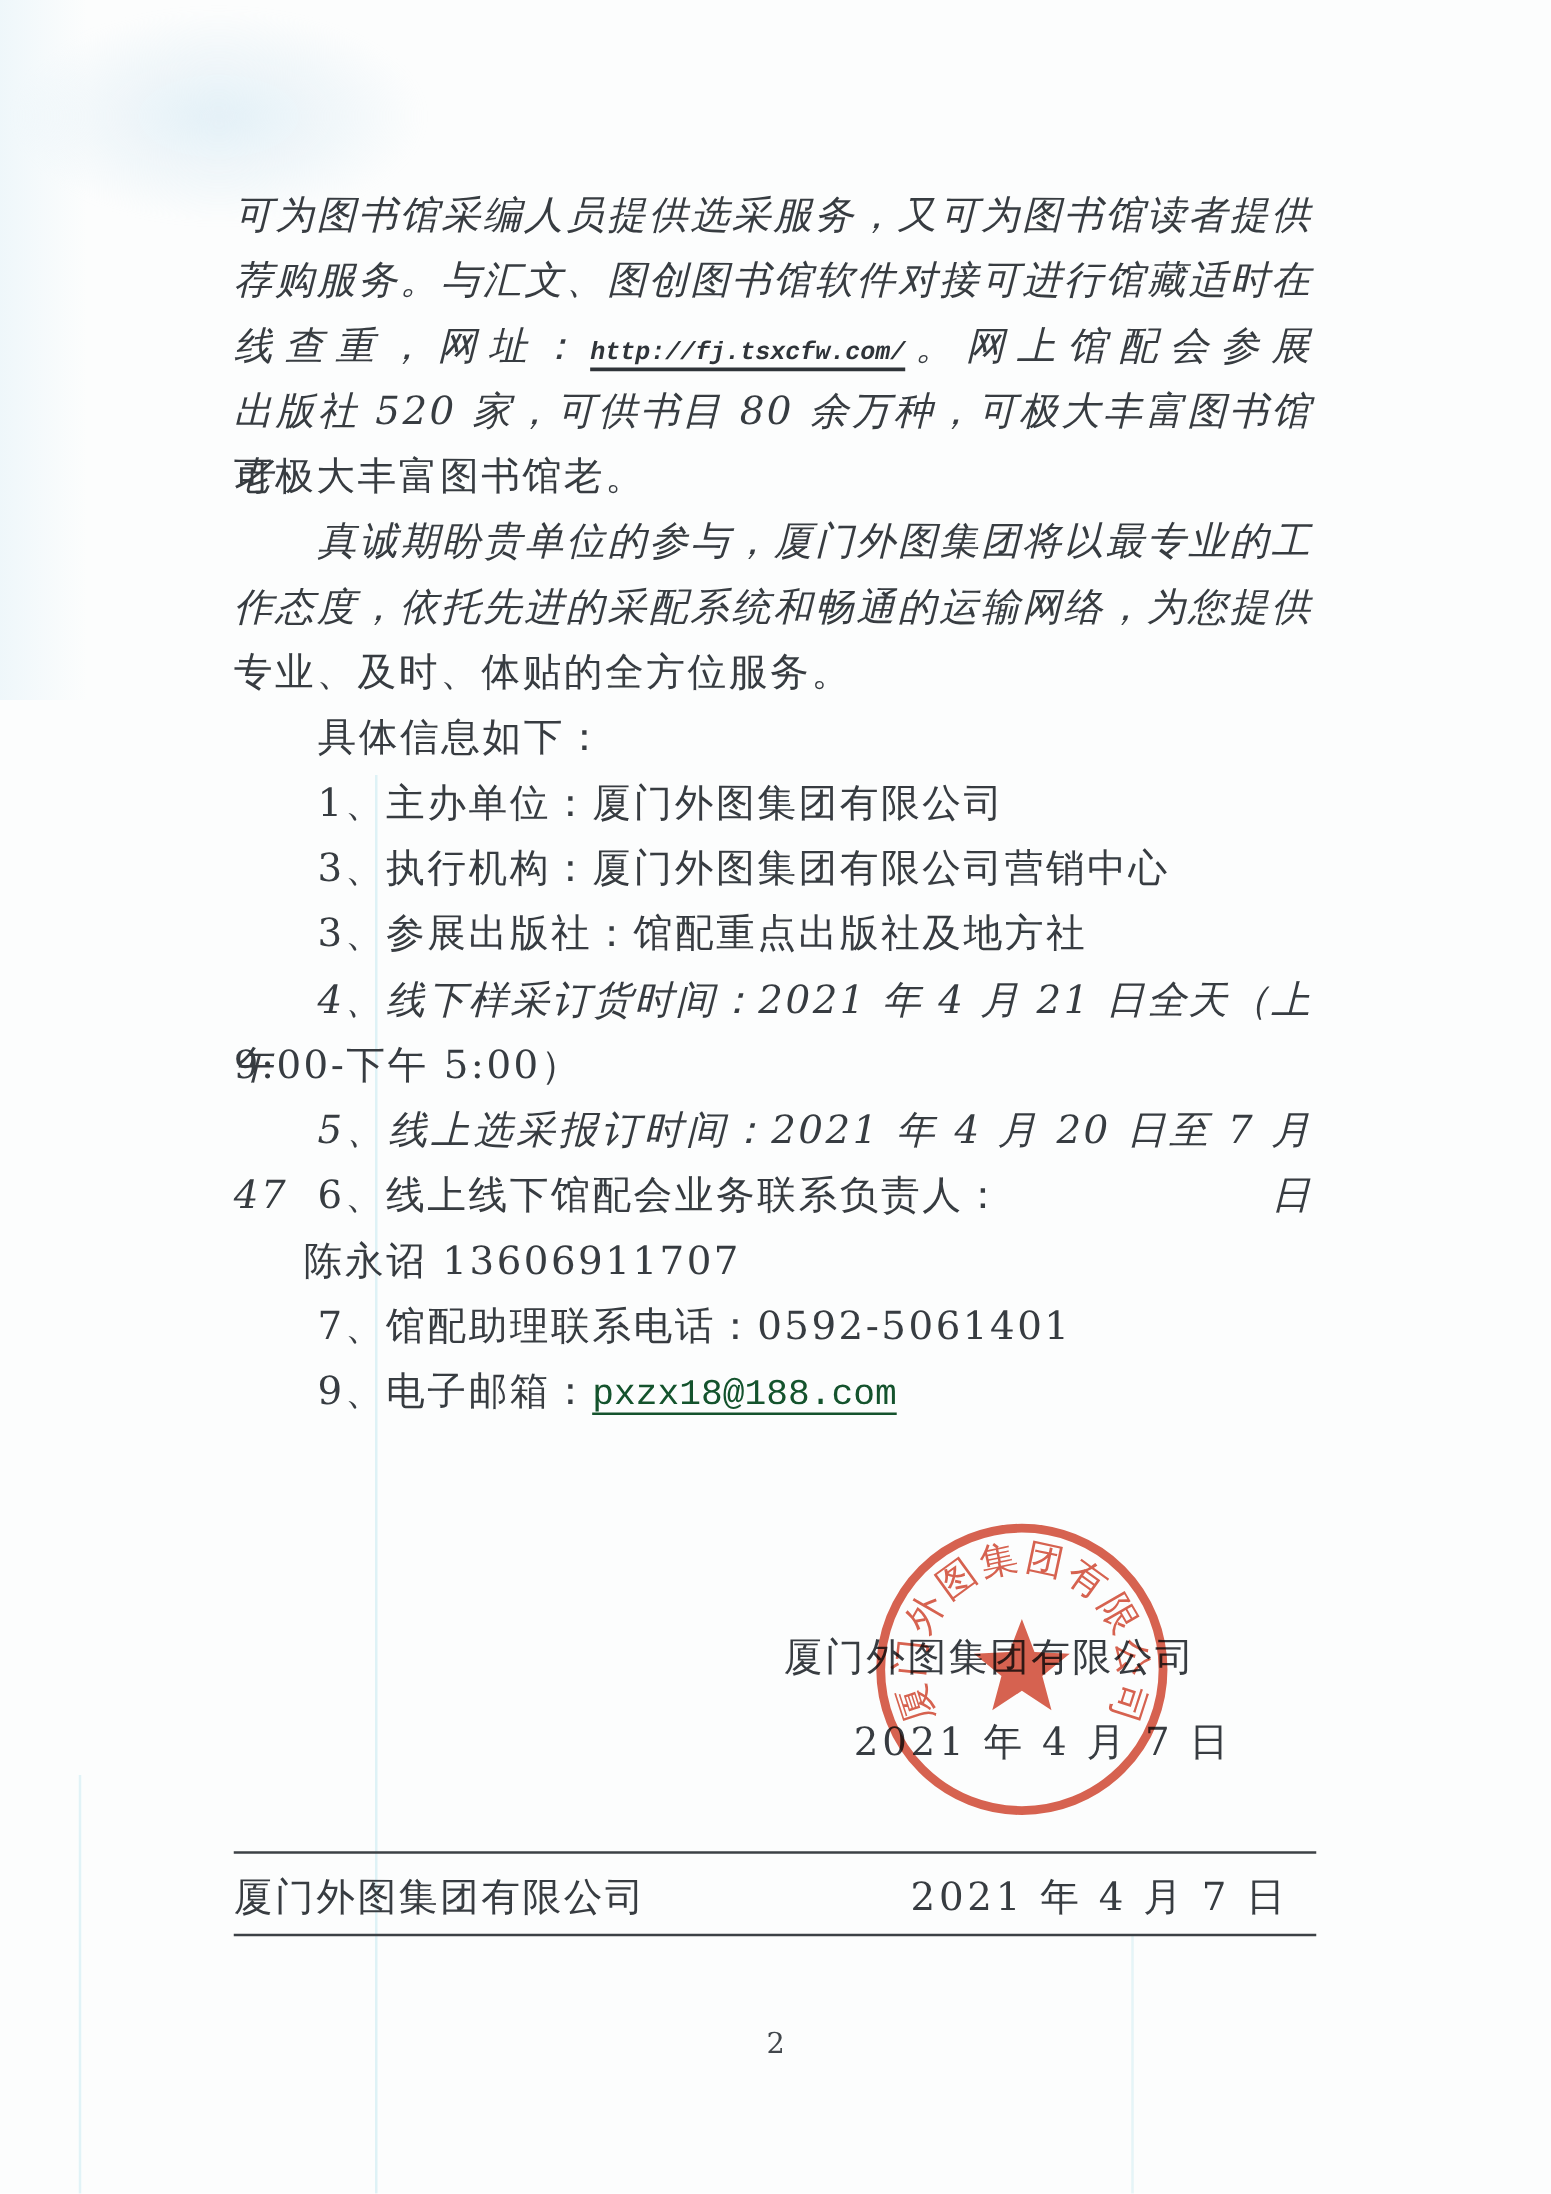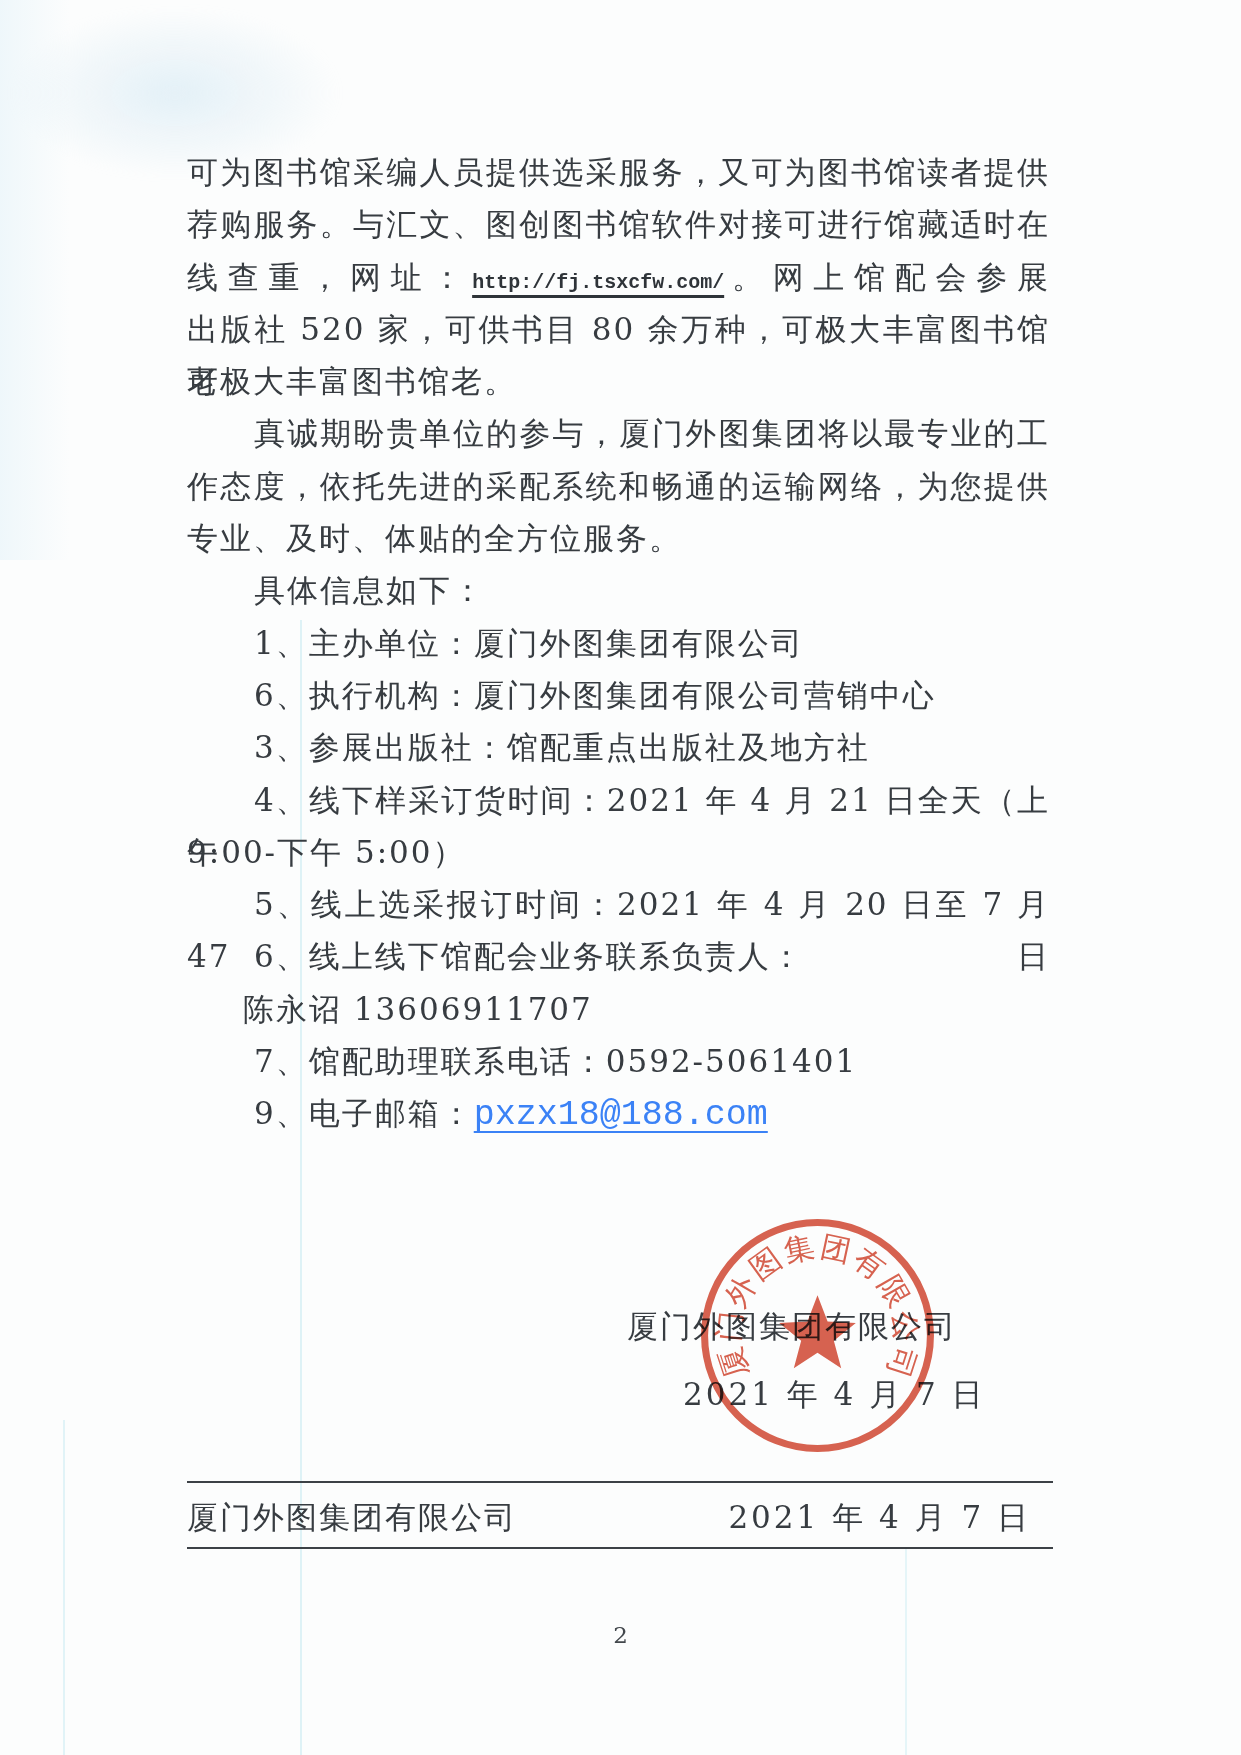--- a/index.html
+++ b/index.html
@@ -28,41 +28,42 @@
   .line{
     height:52.3px;line-height:52.3px;
     letter-spacing:2px;
     white-space:nowrap;
   }
   .j{
     text-align:justify;
     text-justify:inter-character;
     text-align-last:justify;
     white-space:normal;
+    font-style:italic;
   }
   .indent{text-indent:67px;}
   .indent-sm{text-indent:56px;}
   .url{
     font-family:"Liberation Mono","DejaVu Sans Mono",monospace;
     font-weight:bold;
     font-size:20px;
     letter-spacing:0;
     text-decoration:underline;
     text-underline-offset:7px;
     text-decoration-thickness:2.5px;
     color:#2f3439;
   }
   .email{
     font-family:"Liberation Mono","DejaVu Sans Mono",monospace;
-    font-size:35px;
+    font-size:29px;
     letter-spacing:0;
     text-decoration:underline;
     text-underline-offset:7px;
     text-decoration-thickness:2px;
-    color:#3b82f6;
+    color:#14532d;
   }
   .sig-company{
     position:absolute;left:627px;top:1306px;
     font-size:31px;letter-spacing:2px;line-height:40px;
   }
   .sig-date{
     position:absolute;left:683px;top:1374px;
     font-size:31px;letter-spacing:3px;line-height:40px;
   }
   .seal{
@@ -100,21 +101,21 @@
     <div class="line j">可为图书馆采编人员提供选采服务，又可为图书馆读者提供</div>
     <div class="line j">荐购服务。与汇文、图创图书馆软件对接可进行馆藏适时在</div>
     <div class="line j"><span>线查重，网址：</span><span class="url">http://fj.tsxcfw.com/</span><span>。网上馆配会参展</span></div>
     <div class="line j">出版社 520 家，可供书目 80 余万种，可极大丰富图书馆老</div>
     <div class="line">可极大丰富图书馆老。</div>
     <div class="line j indent">真诚期盼贵单位的参与，厦门外图集团将以最专业的工</div>
     <div class="line j">作态度，依托先进的采配系统和畅通的运输网络，为您提供</div>
     <div class="line">专业、及时、体贴的全方位服务。</div>
     <div class="line indent">具体信息如下：</div>
     <div class="line indent">1、主办单位：厦门外图集团有限公司</div>
-    <div class="line indent">6、执行机构：厦门外图集团有限公司营销中心</div>
+    <div class="line indent">3、执行机构：厦门外图集团有限公司营销中心</div>
     <div class="line indent">3、参展出版社：馆配重点出版社及地方社</div>
     <div class="line j indent">4、线下样采订货时间：2021 年 4 月 21 日全天（上午</div>
     <div class="line">9:00-下午 5:00）</div>
     <div class="line j indent">5、线上选采报订时间：2021 年 4 月 20 日至 7 月 47 日</div>
     <div class="line indent">6、线上线下馆配会业务联系负责人：</div>
     <div class="line indent-sm">陈永诏 13606911707</div>
     <div class="line indent">7、馆配助理联系电话：0592-5061401</div>
     <div class="line indent"><span>9、电子邮箱：</span><span class="email">pxzx18@188.com</span></div>
   </div>
 

